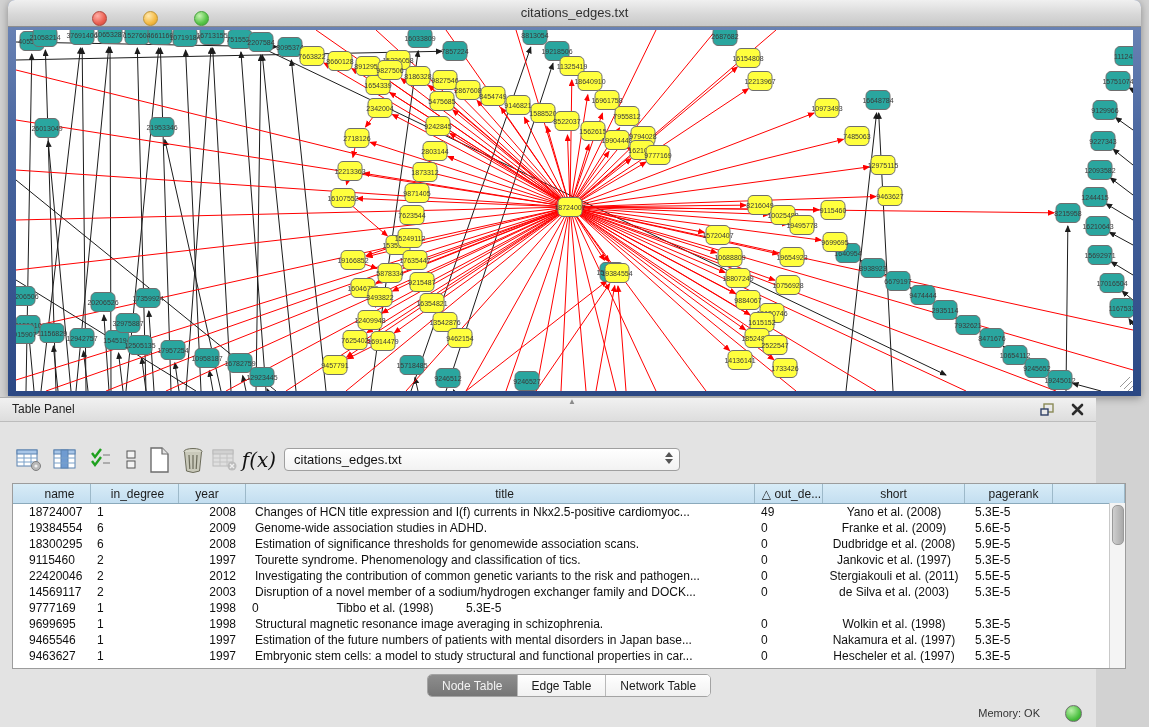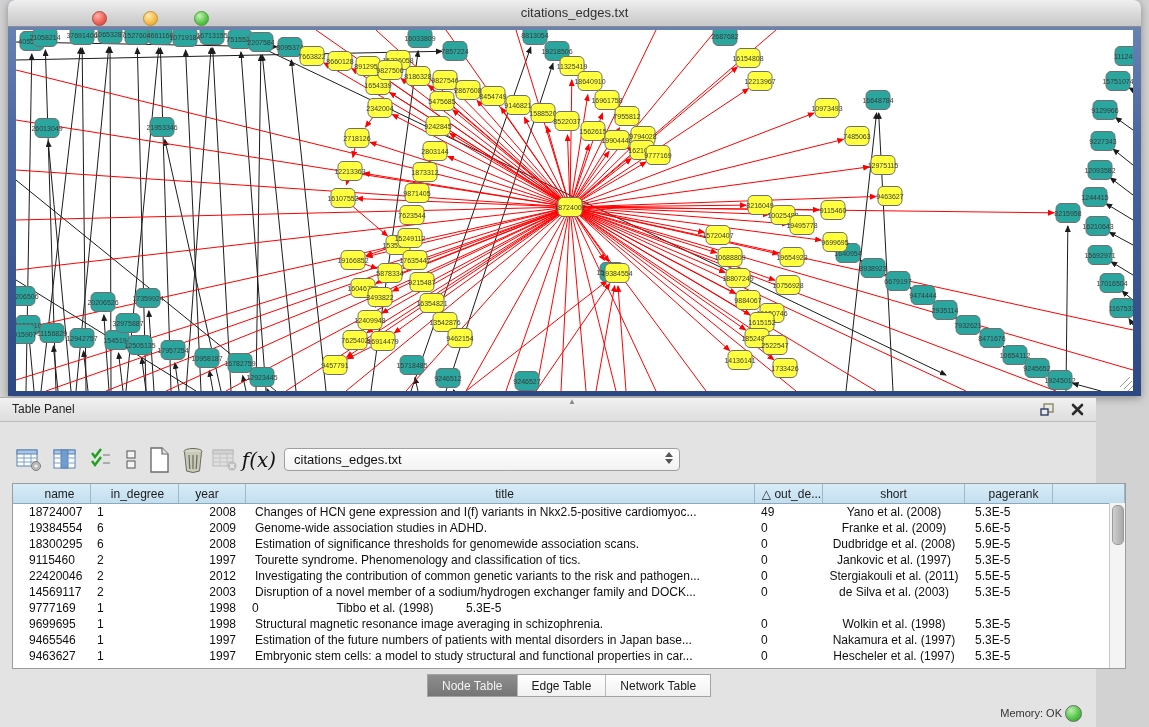--- a/index.html
+++ b/index.html
@@ -52,28 +52,28 @@
   .c2{width:67px;text-align:right;padding-right:10px;}
   .c3{width:509px;padding-left:9px;}
   .c4{width:68px;padding-left:6px;}
   .c5{width:142px;text-align:center;}
   .c6{width:88px;padding-left:10px;}
   .vsb{position:absolute;top:19px;right:0;bottom:0;width:15px;background:#f4f4f4;border-left:1px solid #c9c9c9;}
   .vsb .knob{position:absolute;left:2px;top:2px;width:10px;height:38px;border-radius:5px;
       background:linear-gradient(90deg,#cfcfcf,#a9a9a9);border:1px solid #9a9a9a;}
   
   .seg{position:absolute;left:427px;top:277px;height:21px;display:flex;border:1px solid #a3a3a3;
-      border-radius:0;overflow:hidden;background:#fdfdfd;font-size:12px;}
+      border-radius:5px;overflow:hidden;background:#fdfdfd;font-size:12px;}
   .seg .tab{display:flex;align-items:center;justify-content:center;padding:0 14px;color:#1a1a1a;
       background:linear-gradient(180deg,#ffffff,#f1f1f1);border-right:1px solid #b9b9b9;}
   .seg .tab:last-child{border-right:none;}
   .seg .tab.active{background:linear-gradient(180deg,#8d8d8d,#767676);color:#f3f3f3;}
   
   .statusbar{position:absolute;left:0;bottom:0;width:100%;height:27px;}
-  .mem-label{position:absolute;right:34px;top:7px;font-size:11px;color:#333;}
+  .mem-label{position:absolute;right:56px;top:7px;font-size:11px;color:#333;}
   .mem-dot{position:absolute;right:14px;top:5px;width:15px;height:15px;border-radius:50%;
       background:radial-gradient(circle at 35% 30%,#b9f0a8,#46bd3c 65%,#2f9c2a);border:1px solid #6d6d6d;}
 </style>
 </head>
 <body>
 
 <div class="net-window">
   <div class="titlebar">
     <span class="tl red"></span>
     <span class="tl yellow"></span>
@@ -891,21 +891,21 @@
         <div class="th c4">△ out_de...</div>
         <div class="th c5">short</div>
         <div class="th c6">pagerank</div>
         <div class="th" style="flex: 1 1 0%;"></div>
       </div>
     <div id="tbody">
         <div class="trow">
           <div class="td c0">18724007</div>
           <div class="td c1">1</div>
           <div class="td c2">2008</div>
-          <div class="td c3">Changes of HCN gene expression and I(f) variants in Nkx2.5-positive cardiomyoc...</div>
+          <div class="td c3">Changes of HCN title expression and I(f) currents in Nkx2.5-positive cardiomyoc...</div>
           <div class="td c4">49</div>
           <div class="td c5">Yano et al. (2008)</div>
           <div class="td c6">5.3E-5</div>
         </div>
         <div class="trow">
           <div class="td c0">19384554</div>
           <div class="td c1">6</div>
           <div class="td c2">2009</div>
           <div class="td c3">Genome-wide association studies in ADHD.</div>
           <div class="td c4">0</div>

